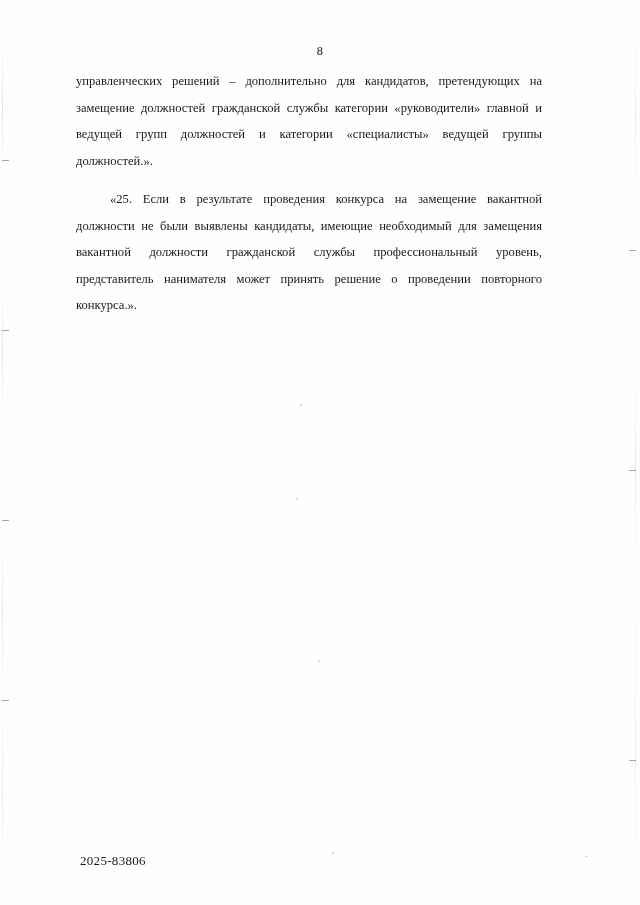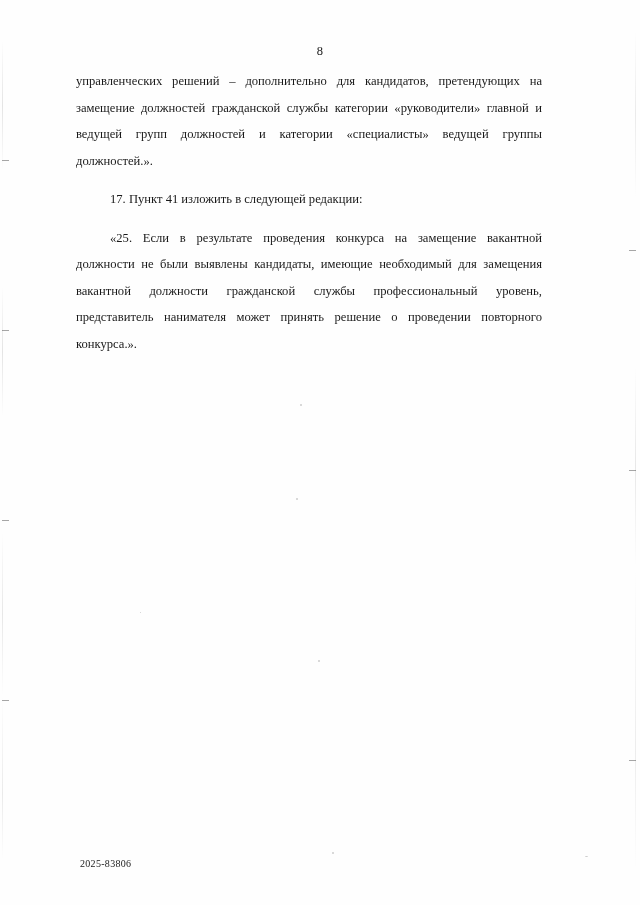--- a/index.html
+++ b/index.html
@@ -73,21 +73,21 @@
   .para.indent {
     text-indent: 34px;
   }
   .para.gap {
     margin-top: 12px;
   }
   .footer {
     position: absolute;
     left: 80px;
     bottom: 36px;
-    font-size: 10px;
+    font-size: 13px;
     letter-spacing: 0.3px;
     margin-top: 15px;
   }
   .tick {
     position: absolute;
     width: 7px;
     height: 1px;
     background: rgba(60,60,60,0.45);
   }
 </style>
@@ -111,19 +111,18 @@
   <div class="speck" style="left:296px; top:498px; width:2px; height:2px;"></div>
   <div class="speck" style="left:318px; top:660px; width:2px; height:2px;"></div>
   <div class="speck" style="left:332px; top:852px; width:2px; height:2px;"></div>
   <div class="speck" style="left:585px; top:856px; width:3px; height:1px;"></div>
   <div class="speck" style="left:140px; top:612px; width:1px; height:1px;"></div>
 
   <div class="page-number">8</div>
 
   <div class="body-text">
     <p class="para justified">управленческих решений – дополнительно для кандидатов, претендующих на замещение должностей гражданской службы категории «руководители» главной и ведущей групп должностей и категории «специалисты» ведущей группы должностей.».</p>
-    <p class="para indent gap">17. Пункт 41 изложить в следующей редакции:</p>
     <p class="para justified indent gap">«25. Если в результате проведения конкурса на замещение вакантной должности не были выявлены кандидаты, имеющие необходимый для замещения вакантной должности гражданской службы профессиональный уровень, представитель нанимателя может принять решение о проведении повторного конкурса.».</p>
   </div>
 
   <div class="footer">2025-83806</div>
 
 </div>
 
 </body></html>

